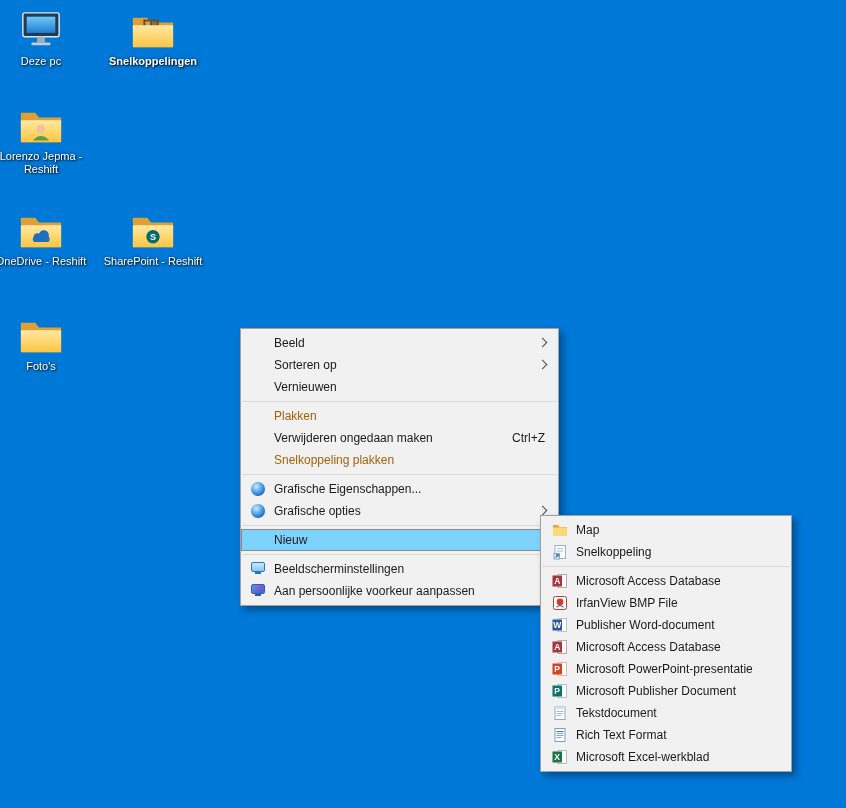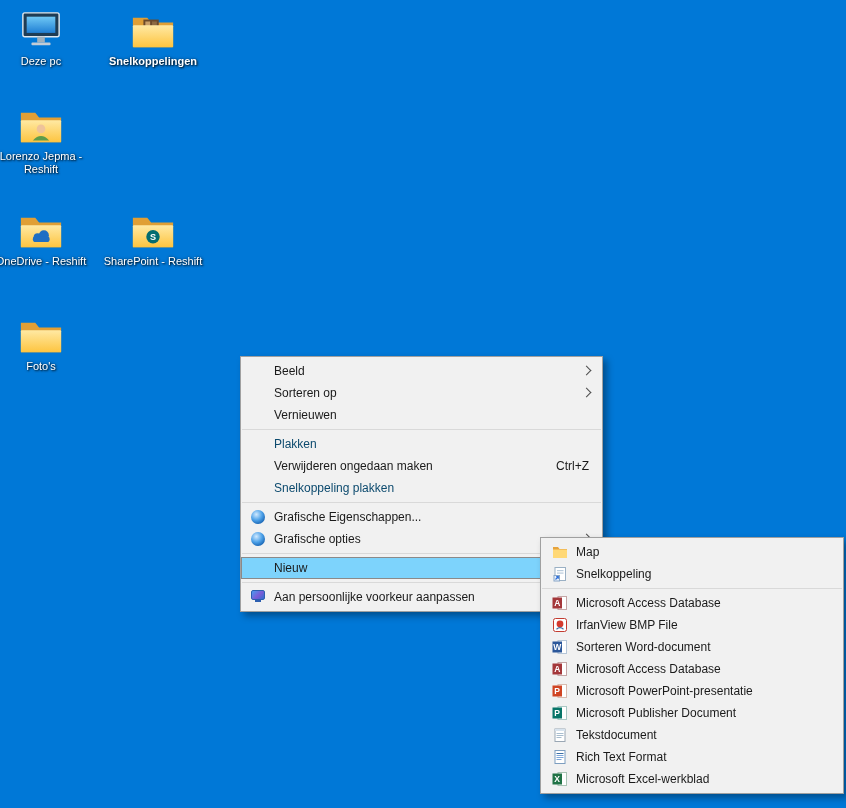--- a/index.html
+++ b/index.html
@@ -16,26 +16,26 @@
   .di-3{left:-9px;top:101px;}
   .di-4{left:103px;top:101px;}
   .di-5{left:-9px;top:206px;}
   .di-6{left:103px;top:206px;}
   .di-7{left:-9px;top:311px;}
 
   
   .menu{position:absolute;background:#f1f1f1;border:1px solid #a0a0a0;
     box-shadow:4px 4px 7px rgba(0,0,0,.35);padding:3px 0;box-sizing:border-box;
     font-size:12px;color:#1a1a1a;}
-  .main-menu{left:240px;top:356px;width:363px;z-index:5;}
-  .sub-menu{left:540px;top:537px;width:304px;z-index:10;}
+  .main-menu{left:240px;top:328px;width:319px;z-index:5;}
+  .sub-menu{left:540px;top:515px;width:252px;z-index:10;}
   .menu-item{position:relative;height:22px;line-height:22px;padding-left:33px;
     padding-right:28px;white-space:nowrap;overflow:hidden;}
   .sub-menu .menu-item{padding-left:35px;}
-  .menu-item.disabled{color:#0c4a6e;}
+  .menu-item.disabled{color:#a16207;}
   .menu-item.highlighted{background:#7dd3fc;box-shadow:inset 0 0 0 1px #8a8a8a;}
   .menu-sep{height:1px;background:#d9d9d9;margin:3px 1px;}
   .submenu-arrow{position:absolute;right:12px;top:50%;width:6px;height:6px;margin-top:-4px;
     border-top:1px solid #4d4d4d;border-right:1px solid #4d4d4d;transform:rotate(45deg);}
   .shortcut{position:absolute;right:13px;top:0;}
 
   
   .mi-icon{position:absolute;left:9px;top:3px;width:16px;height:16px;}
   .sub-menu .mi-icon{left:11px;}
   .intel-circle{width:14px;height:14px;top:4px;left:10px;border-radius:50%;
@@ -186,20 +186,24 @@
 
     <div class="menu-sep"></div>
 
     <div class="menu-item highlighted">
       <span>Nieuw</span>
       <span class="submenu-arrow"></span>
     </div>
 
     <div class="menu-sep"></div>
 
+    <div class="menu-item">
+      <span class="mi-icon icon-display"></span>
+      <span>Beeldscherminstellingen</span>
+    </div>
 
     <div class="menu-item">
       <span class="mi-icon icon-personalize"></span>
       <span>Aan persoonlijke voorkeur aanpassen</span>
     </div>
 
   </div>
 
   <div class="menu sub-menu">
 
@@ -251,21 +255,21 @@
     </div>
 
     <div class="menu-item">
       <span class="mi-icon">
         <svg width="16" height="16" viewBox="0 0 16 16">
           <rect x="6" y="1.5" width="8.5" height="13" fill="#ffffff" stroke="#b5c6d8"></rect>
           <rect x="0.5" y="2.5" width="9.5" height="11" fill="#2B579A"></rect>
           <text x="5.2" y="11" font-size="8.5" font-weight="bold" fill="#ffffff" text-anchor="middle">W</text>
         </svg>
       </span>
-      <span>Sorteren Word-document</span>
+      <span>Publisher Word-document</span>
     </div>
 
     <div class="menu-item">
       <span class="mi-icon">
         <svg width="16" height="16" viewBox="0 0 16 16">
           <rect x="6" y="1.5" width="8.5" height="13" fill="#ffffff" stroke="#c4a6a6"></rect>
           <rect x="0.5" y="2.5" width="9.5" height="11" fill="#A4373A"></rect>
           <text x="5.2" y="11" font-size="8.5" font-weight="bold" fill="#ffffff" text-anchor="middle">A</text>
         </svg>
       </span>

